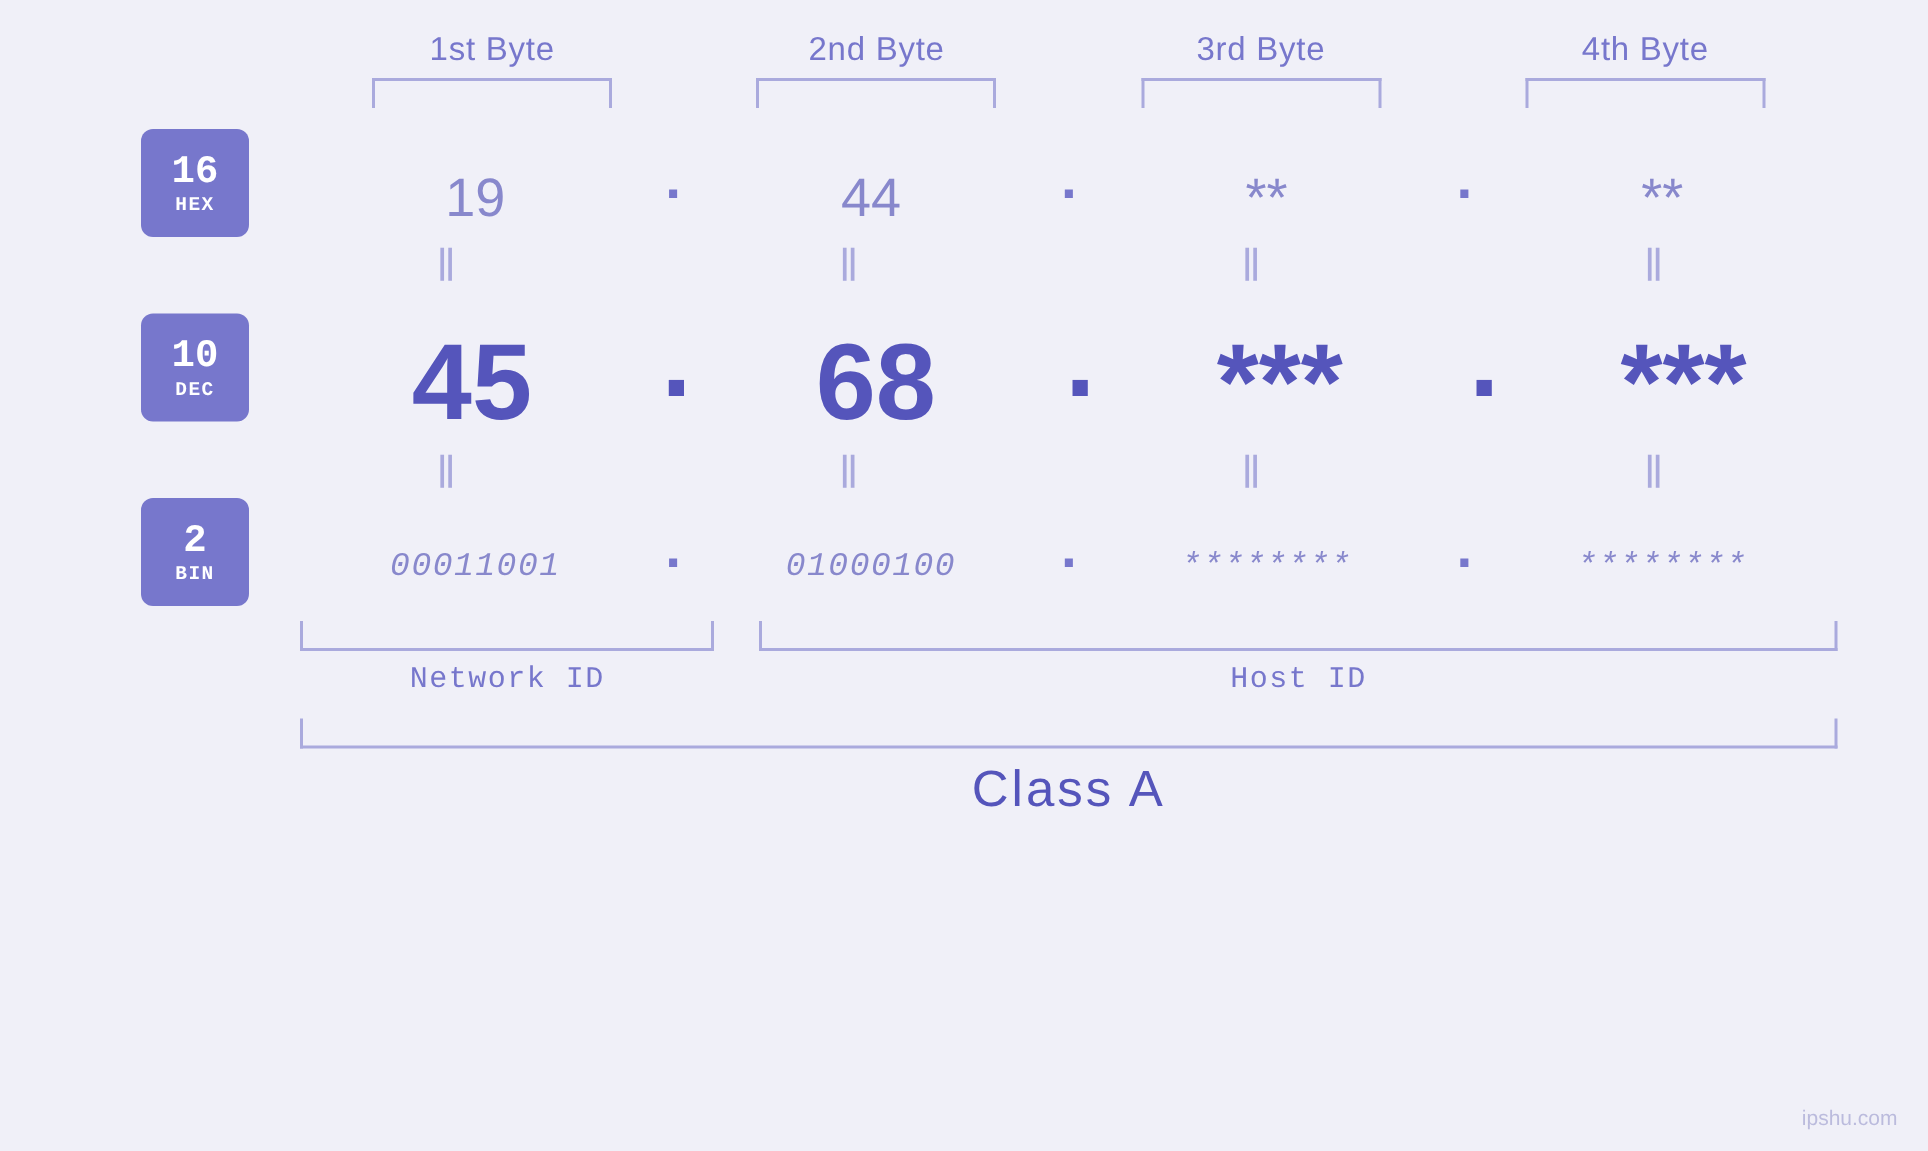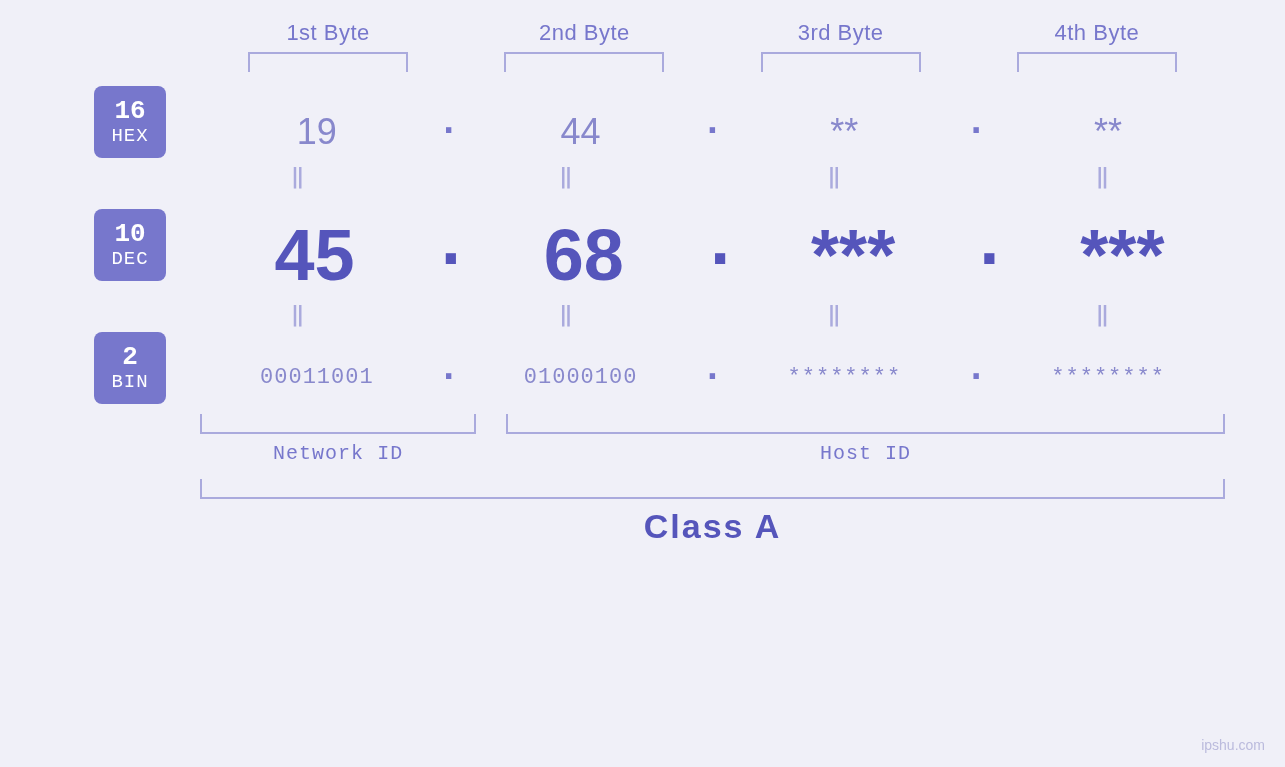--- a/index.html
+++ b/index.html
@@ -57,22 +57,22 @@
       color: white;
     }
 
     .badge-number {
       font-size: 26px;
       font-weight: bold;
       line-height: 1.1;
     }
 
     .badge-label {
-      font-size: 19px;
-      font-weight: normal;
+      font-size: 13px;
+      font-weight: bold;
       letter-spacing: 1px;
     }
 
     .value-cell {
       flex: 1;
       display: flex;
       align-items: center;
       justify-content: center;
       margin-top: 19px;
     }
@@ -106,20 +106,21 @@
       font-weight: bold;
       width: 40px;
       text-align: center;
     }
 
     
     .bin-val {
       font-size: 22px;
       color: #8888cc;
       letter-spacing: 1px;
+      font-style: italic;
     }
 
     .equals-sign {
       color: #aaaadd;
       font-size: 22px;
       font-weight: bold;
       letter-spacing: 2px;
       width: 25%;
       text-align: center;
     }
@@ -269,18 +270,18 @@
     <div style="flex:1; text-align:center; color:#7777cc; font-size:20px; letter-spacing:1px;">Host ID</div>
   </div>
 
   <div style="display:flex; width:100%; margin-top:14px;">
     <div style="width:140px;"></div>
     <div style="flex:1; height:20px; border:2px solid #aaaadd; border-top:none;"></div>
   </div>
 
   <div style="display:flex; width:100%; margin-top:8px;">
     <div style="width:140px;"></div>
-    <div style="flex:1; text-align:center; color:#5555bb; font-size:34px; font-weight:bold; letter-spacing:2px; font-family:Arial,sans-serif;">Class A</div>
+    <div style="flex:1; text-align:center; color:#5555bb; font-size:34px; font-weight:normal; letter-spacing:2px; font-family:Arial,sans-serif;">Class A</div>
   </div>
 
 </div>
 
 <div class="watermark">ipshu.com</div>
 
 </body></html>

